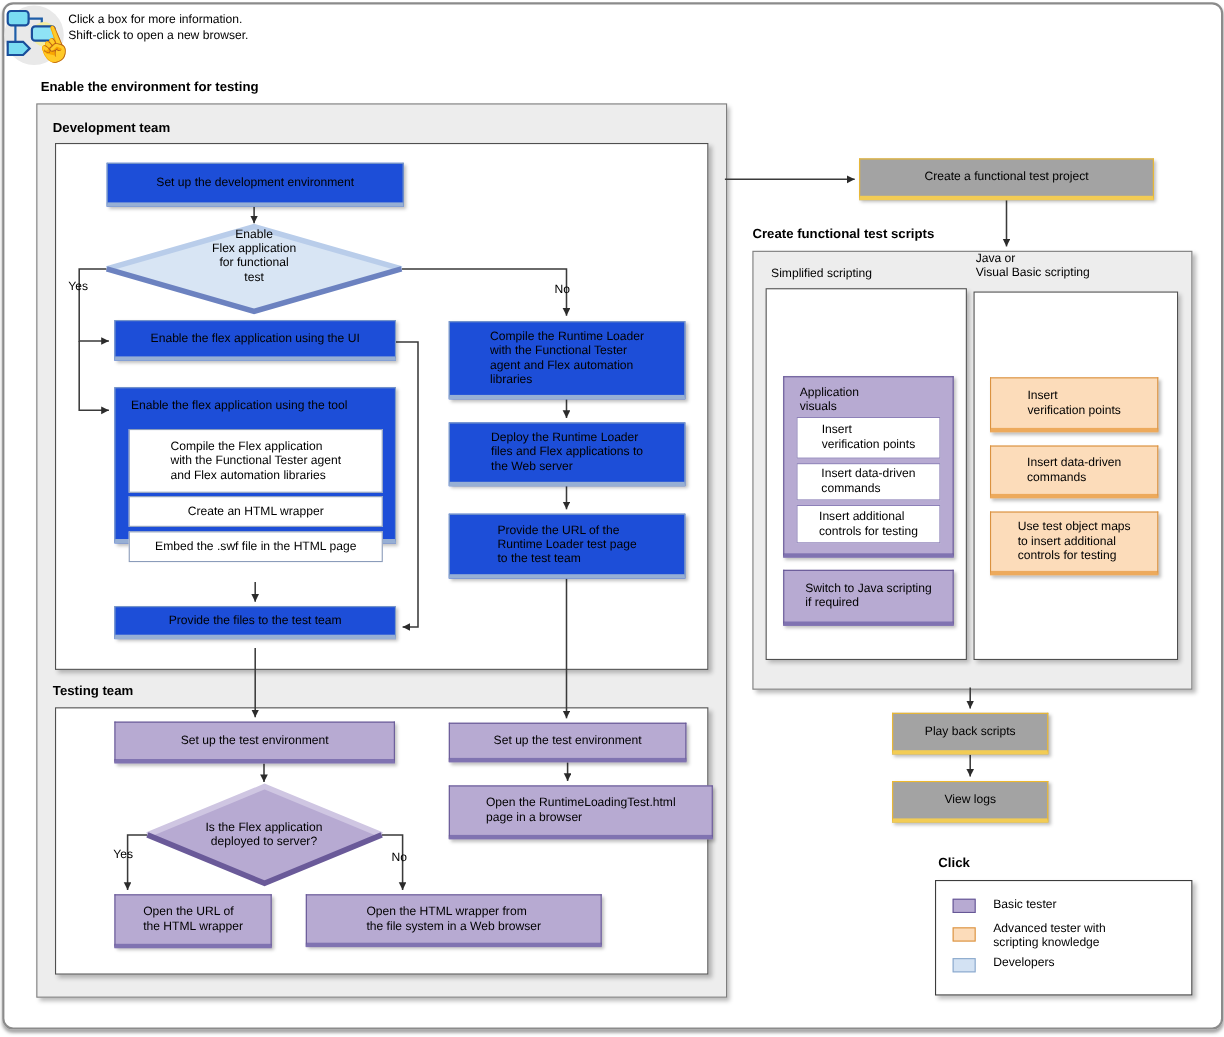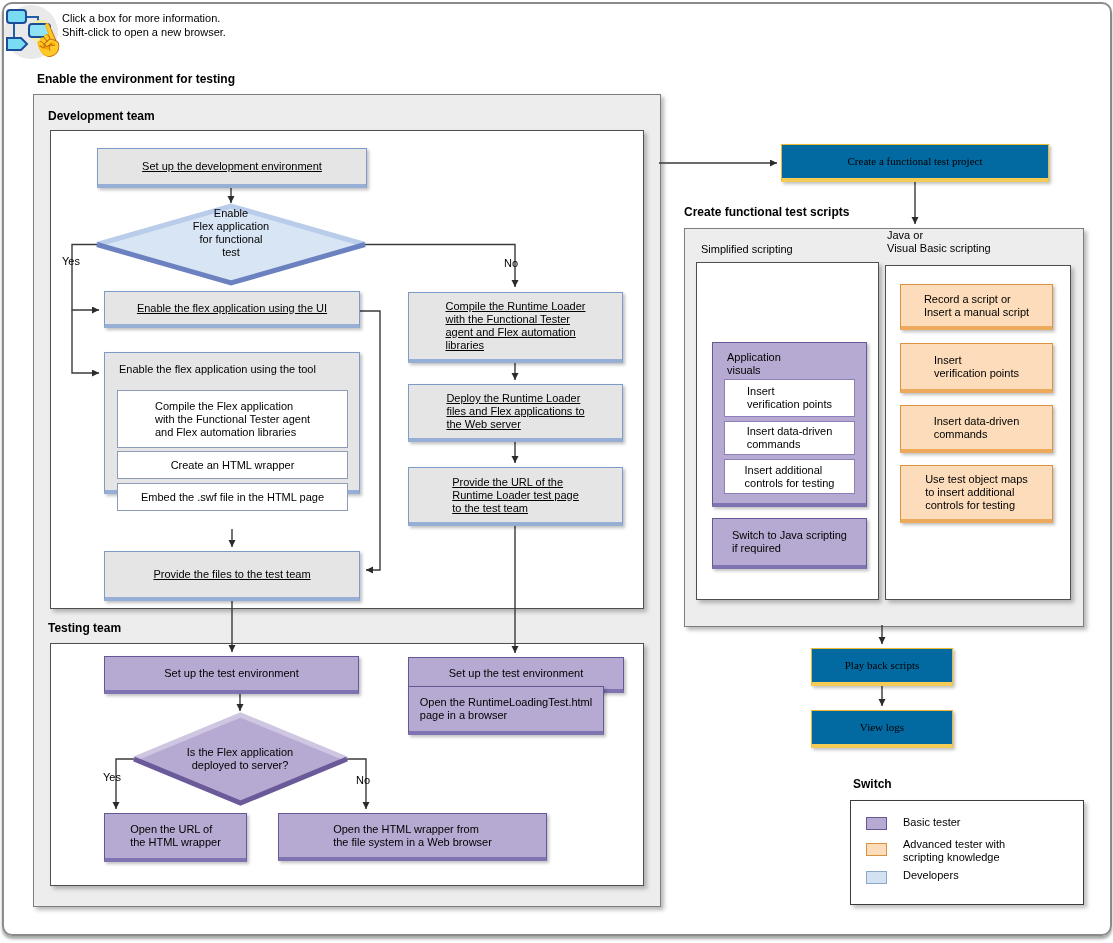--- a/index.html
+++ b/index.html
@@ -11,24 +11,24 @@
   .graybox{position:absolute;background:#ededed;border:1px solid #7e7e7e;box-shadow:3px 3px 4px rgba(0,0,0,.28);}
   .whitebox{position:absolute;background:#fff;border:1px solid #4f4f4f;box-shadow:3px 3px 4px rgba(0,0,0,.25);}
   .legendbox{position:absolute;background:#fff;border:1px solid #3c3c3c;box-shadow:3px 3px 4px rgba(0,0,0,.25);}
   
   .lbl{position:absolute;font-weight:bold;font-size:12px;white-space:pre-line;}
   .lbl11{position:absolute;font-weight:normal;font-size:11px;line-height:13px;white-space:pre-line;}
   
   .node{position:absolute;display:flex;align-items:center;justify-content:center;font-size:11px;line-height:13px;box-sizing:border-box;box-shadow:2px 2px 3px rgba(0,0,0,.25);}
   .node .txt{white-space:pre-line;}
   .tl .txt{text-align:left;}
-  .blue{background:#e5e5e5;border:1px solid #7d9bc7;border-bottom:4px solid #97afd4;text-decoration:underline;}
+  .blue{background:#1d4ed8;border:1px solid #7d9bc7;border-bottom:4px solid #97afd4;}
   .purple{background:#b7aad2;border:1px solid #665796;border-bottom:4px solid #8073b1;}
   .orange{background:#fcdcba;border:1px solid #da9240;border-bottom:4px solid #edaa5c;}
-  .yellow{background:#0369a1;border:1px solid #eeb92d;border-bottom:4px solid #f2cc55;font-family:Liberation Serif, serif;}
+  .yellow{background:#a3a3a3;border:1px solid #eeb92d;border-bottom:4px solid #f2cc55;}
   .wsub{position:absolute;display:flex;align-items:center;justify-content:center;background:#fff;box-sizing:border-box;font-size:11px;line-height:13px;}
   .wsub.inblue{border:1px solid #8b9cba;}
   .wsub.inpurple{border:1px solid #8d80b8;}
   .container-label{position:absolute;font-size:11px;line-height:13px;white-space:pre-line;}
   
   .dtext{position:absolute;font-size:11px;line-height:13px;text-align:center;white-space:pre-line;}
   .yn{position:absolute;font-size:11px;}
   .instr{position:absolute;left:62px;top:11px;font-size:11px;line-height:14px;}
   .swatch{position:absolute;width:21px;height:13px;box-sizing:border-box;}
   .sw-basic{background:#b7aad2;border:1px solid #665796;}
@@ -71,21 +71,21 @@
   <div class="lbl" style="left:684px;top:205px">Create functional test scripts</div>
   <div class="graybox" style="left:684px;top:228px;width:398px;height:397px"></div>
 
   <div class="lbl11" style="left:701px;top:243px">Simplified scripting</div>
   <div class="whitebox" style="left:696px;top:262px;width:181px;height:336px"></div>
 
   <div class="lbl11" style="left:887px;top:229px">Java or
 Visual Basic scripting</div>
   <div class="whitebox" style="left:885px;top:265px;width:184px;height:333px"></div>
 
-  <div class="lbl" style="left:853px;top:777px">Switch</div>
+  <div class="lbl" style="left:853px;top:777px">Click</div>
   <div class="legendbox" style="left:850px;top:800px;width:232px;height:103px"></div>
   <div class="swatch sw-basic" style="left:866px;top:817px"></div>
   <div class="leglabel" style="left:903px;top:816px">Basic tester</div>
   <div class="swatch sw-adv" style="left:866px;top:843px"></div>
   <div class="leglabel" style="left:903px;top:838px">Advanced tester with
 scripting knowledge</div>
   <div class="swatch sw-dev" style="left:866px;top:871px"></div>
   <div class="leglabel" style="left:903px;top:869px">Developers</div>
 
   <svg class="overlay" width="1113" height="943">
@@ -153,21 +153,21 @@
 with the Functional Tester agent
 and Flex automation libraries</span>
     </div>
     <div class="wsub inblue" style="left:12px;top:98px;width:231px;height:28px">
       <span class="txt">Create an HTML wrapper</span>
     </div>
     <div class="wsub inblue" style="left:12px;top:130px;width:231px;height:28px">
       <span class="txt">Embed the .swf file in the HTML page</span>
     </div>
   </div>
-  <div class="node blue" style="left:104px;top:551px;width:256px;height:50px">
+  <div class="node blue" style="left:104px;top:551px;width:256px;height:30px">
     <span class="txt">Provide the files to the test team</span>
   </div>
   <div class="node blue tl" style="left:408px;top:292px;width:215px;height:71px">
     <span class="txt">Compile the Runtime Loader
 with the Functional Tester
 agent and Flex automation
 libraries</span>
   </div>
   <div class="node blue tl" style="left:408px;top:384px;width:215px;height:58px">
     <span class="txt">Deploy the Runtime Loader
@@ -187,21 +187,21 @@
     <span class="txt">Open the URL of
 the HTML wrapper</span>
   </div>
   <div class="node purple tl" style="left:278px;top:813px;width:269px;height:48px">
     <span class="txt">Open the HTML wrapper from
 the file system in a Web browser</span>
   </div>
   <div class="node purple" style="left:408px;top:657px;width:216px;height:36px">
     <span class="txt">Set up the test environment</span>
   </div>
-  <div class="node purple tl" style="left:408px;top:686px;width:196px;height:49px">
+  <div class="node purple tl" style="left:408px;top:714px;width:240px;height:49px">
     <span class="txt">Open the RuntimeLoadingTest.html
 page in a browser</span>
   </div>
 
   <div class="node yellow" style="left:781px;top:144px;width:268px;height:38px">
     <span class="txt">Create a functional test project</span>
   </div>
 
   <div class="node purple" style="left:712px;top:342px;width:155px;height:165px;display:block">
     <div class="container-label" style="left:14px;top:8px">Application
@@ -217,24 +217,20 @@
     <div class="wsub inpurple tl" style="left:11px;top:116px;width:131px;height:35px">
       <span class="txt">Insert additional
 controls for testing</span>
     </div>
   </div>
   <div class="node purple tl" style="left:712px;top:518px;width:155px;height:51px">
     <span class="txt">Switch to Java scripting
 if required</span>
   </div>
 
-  <div class="node orange tl" style="left:900px;top:284px;width:153px;height:46px">
-    <span class="txt">Record a script or
-Insert a manual script</span>
-  </div>
   <div class="node orange tl" style="left:900px;top:343px;width:153px;height:50px">
     <span class="txt">Insert
 verification points</span>
   </div>
   <div class="node orange tl" style="left:900px;top:405px;width:153px;height:48px">
     <span class="txt">Insert data-driven
 commands</span>
   </div>
   <div class="node orange tl" style="left:900px;top:465px;width:153px;height:58px">
     <span class="txt">Use test object maps

